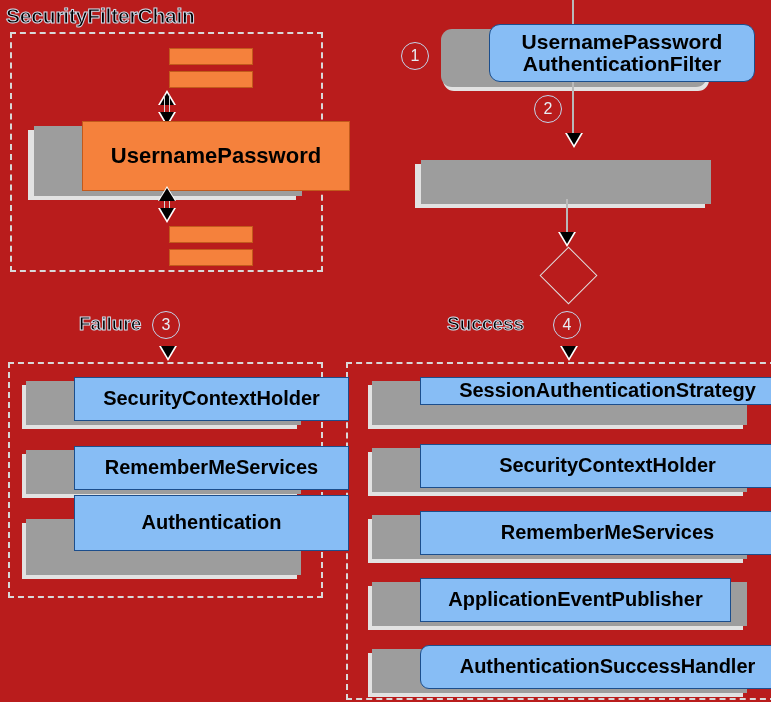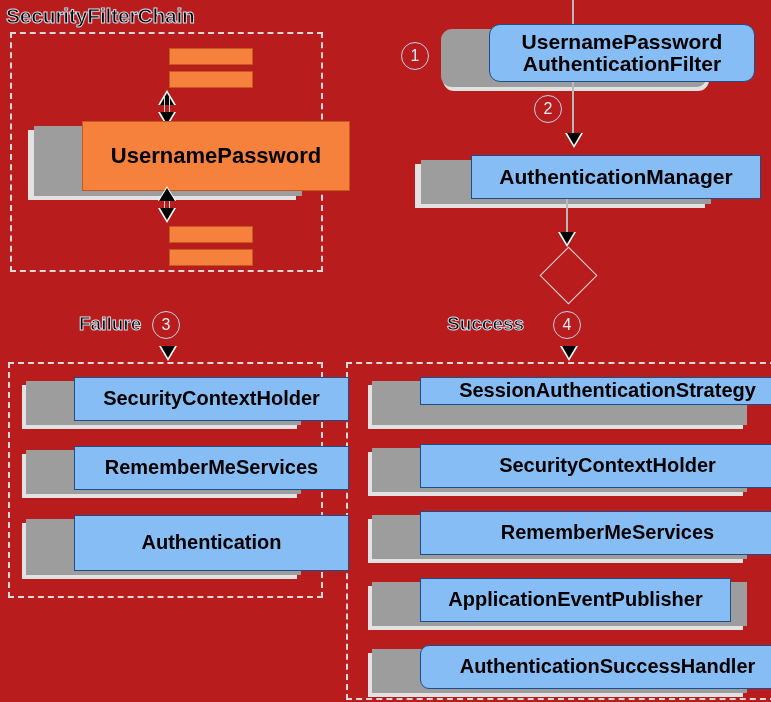--- a/index.html
+++ b/index.html
@@ -230,21 +230,20 @@
     </span>
   </div>
 
   <div class="vline" style="left:572px; top:82px; height:56px;"></div>
   <div class="arrow-down" style="left:565px; top:133px;"></div>
 
   <div class="step-circle" style="left:534px; top:95px; width:28px; height:28px;">2</div>
 
   <div class="shadow-light" style="left:415px; top:164px; width:290px; height:44px;"></div>
   <div class="shadow-dark" style="left:421px; top:160px; width:290px; height:44px;"></div>
-  <div class="node blue" style="left:427px; top:155px; width:290px; height:44px; font-size:21px;">AuthenticationManager</div>
 
   <div class="vline" style="left:566px; top:199px; height:33px;"></div>
   <div class="arrow-down" style="left:558px; top:232px;"></div>
 
 
   <div class="diamond" style="left:548px; top:255px; width:39px; height:39px;"></div>
 
   <div class="branch-label" style="left:61px; top:313px;padding-left:18px;">Failure</div>
   <div class="step-circle" style="left:152px; top:311px; width:28px; height:28px;">3</div>
   <div class="arrow-down" style="left:159px; top:346px;"></div>
@@ -258,21 +257,21 @@
   <div class="shadow-light" style="left:22px; top:385px; width:275px; height:44px;"></div>
   <div class="shadow-dark" style="left:26px; top:381px; width:275px; height:44px;"></div>
   <div class="node blue" style="left:30px; top:377px; width:275px; height:44px; font-size:20px;">SecurityContextHolder</div>
 
   <div class="shadow-light" style="left:22px; top:454px; width:275px; height:44px;"></div>
   <div class="shadow-dark" style="left:26px; top:450px; width:275px; height:44px;"></div>
   <div class="node blue" style="left:30px; top:446px; width:275px; height:44px; font-size:20px;">RememberMeServices</div>
 
   <div class="shadow-light" style="left:22px; top:523px; width:275px; height:56px;"></div>
   <div class="shadow-dark" style="left:26px; top:519px; width:275px; height:56px;"></div>
-  <div class="node blue" style="left:30px; top:515px; width:275px; height:56px; font-size:20px;">
+  <div class="node blue" style="left:30px; top:495px; width:275px; height:56px; font-size:20px;">
     <span>
       <span>Authentication</span><br>
     </span>
   </div>
 
   <div class="group-box" style="left:346px; top:362px; width:430px; height:338px;"></div>
 
   <div class="shadow-light" style="left:368px; top:385px; width:375px; height:44px;"></div>
   <div class="shadow-dark" style="left:372px; top:381px; width:375px; height:44px;"></div>
   <div class="node blue" style="left:376px; top:377px; width:375px; height:28px; font-size:20px;">SessionAuthenticationStrategy</div>

